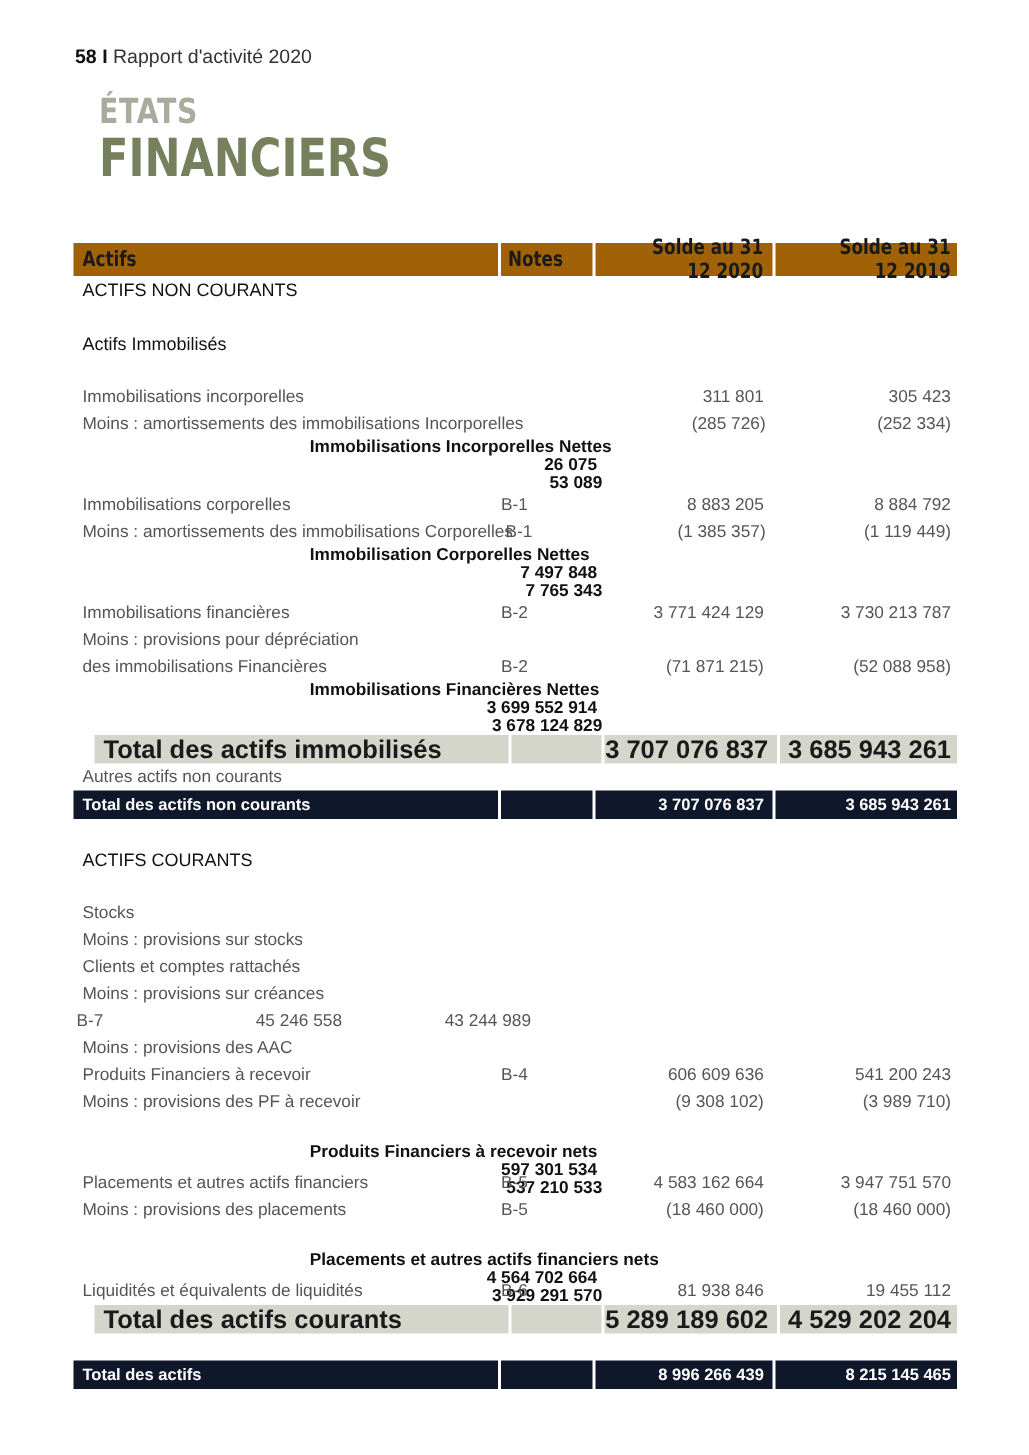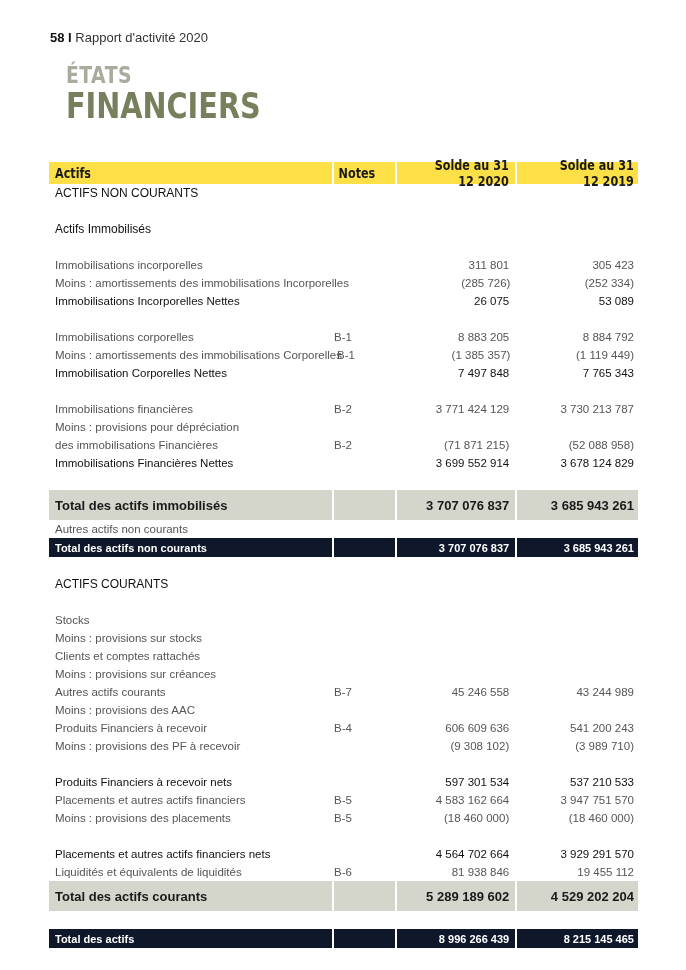--- a/index.html
+++ b/index.html
@@ -15,31 +15,31 @@
   .row { display:flex; height:18px; align-items:center; font-size:11.5px; }
   .c0 { width:286px; padding-left:6px; box-sizing:border-box; white-space:nowrap; }
   .c1 { width:62px; box-sizing:border-box; padding-left:0; }
   .c2 { width:119px; text-align:right; box-sizing:border-box; padding-right:6px; }
   .c3 { width:122px; text-align:right; box-sizing:border-box; padding-right:4px; }
   .row > div { height:100%; display:flex; align-items:center; }
   .c2, .c3 { justify-content:flex-end; }
   .gap { margin-left:2px; }
 
   .hdr { height:22px; font-family:"DejaVu Sans", sans-serif; font-weight:bold; font-size:14px; color:#1a1a1a; }
-  .hdr > div { background:#fde047; }
+  .hdr > div { background:#a16207; }
   .hdr span { display:inline-block; transform:scaleX(0.8); }
   .hdr .c0 span { transform-origin:left; }
   .hdr .c2 span, .hdr .c3 span { transform-origin:right; }
 
   .light { color:#555; font-weight:normal; }
   .section { color:#111; font-size:12px;text-align:right; }
-  .bold { color:#111; font-weight:normal; font-size:11.5px; }
+  .bold { color:#111; font-weight:bold; font-size:11.5px;flex-direction:column; }
   .spacer { height:18px; }
 
-  .tot-grey { height:30px; font-weight:bold; color:#1a1a1a; font-size:13px; }
+  .tot-grey { height:19px; font-weight:bold; color:#1a1a1a; font-size:17px;margin-left:14px; }
   .tot-grey > div { background:#d4d5cb; }
   .tot-green { height:19px; font-weight:bold; color:#ffffff; font-size:11px; }
   .tot-green > div { background:#0f172a; }
 </style>
 </head>
 <body>
 
 <div class="page-header">
   <span class="num">58</span>
   <span class="num">I</span>
@@ -188,21 +188,20 @@
         <div class="c2 gap"></div>
         <div class="c3 gap"></div>
       </div>
       <div class="row light">
         <div class="c0">Moins : provisions sur créances</div>
         <div class="c1 gap"></div>
         <div class="c2 gap"></div>
         <div class="c3 gap"></div>
       </div>
       <div class="row light">
-        <div class="c0">Autres actifs courants</div>
         <div class="c1 gap">B-7</div>
         <div class="c2 gap">45 246 558</div>
         <div class="c3 gap">43 244 989</div>
       </div>
       <div class="row light">
         <div class="c0">Moins : provisions des AAC</div>
         <div class="c1 gap"></div>
         <div class="c2 gap"></div>
         <div class="c3 gap"></div>
       </div>

